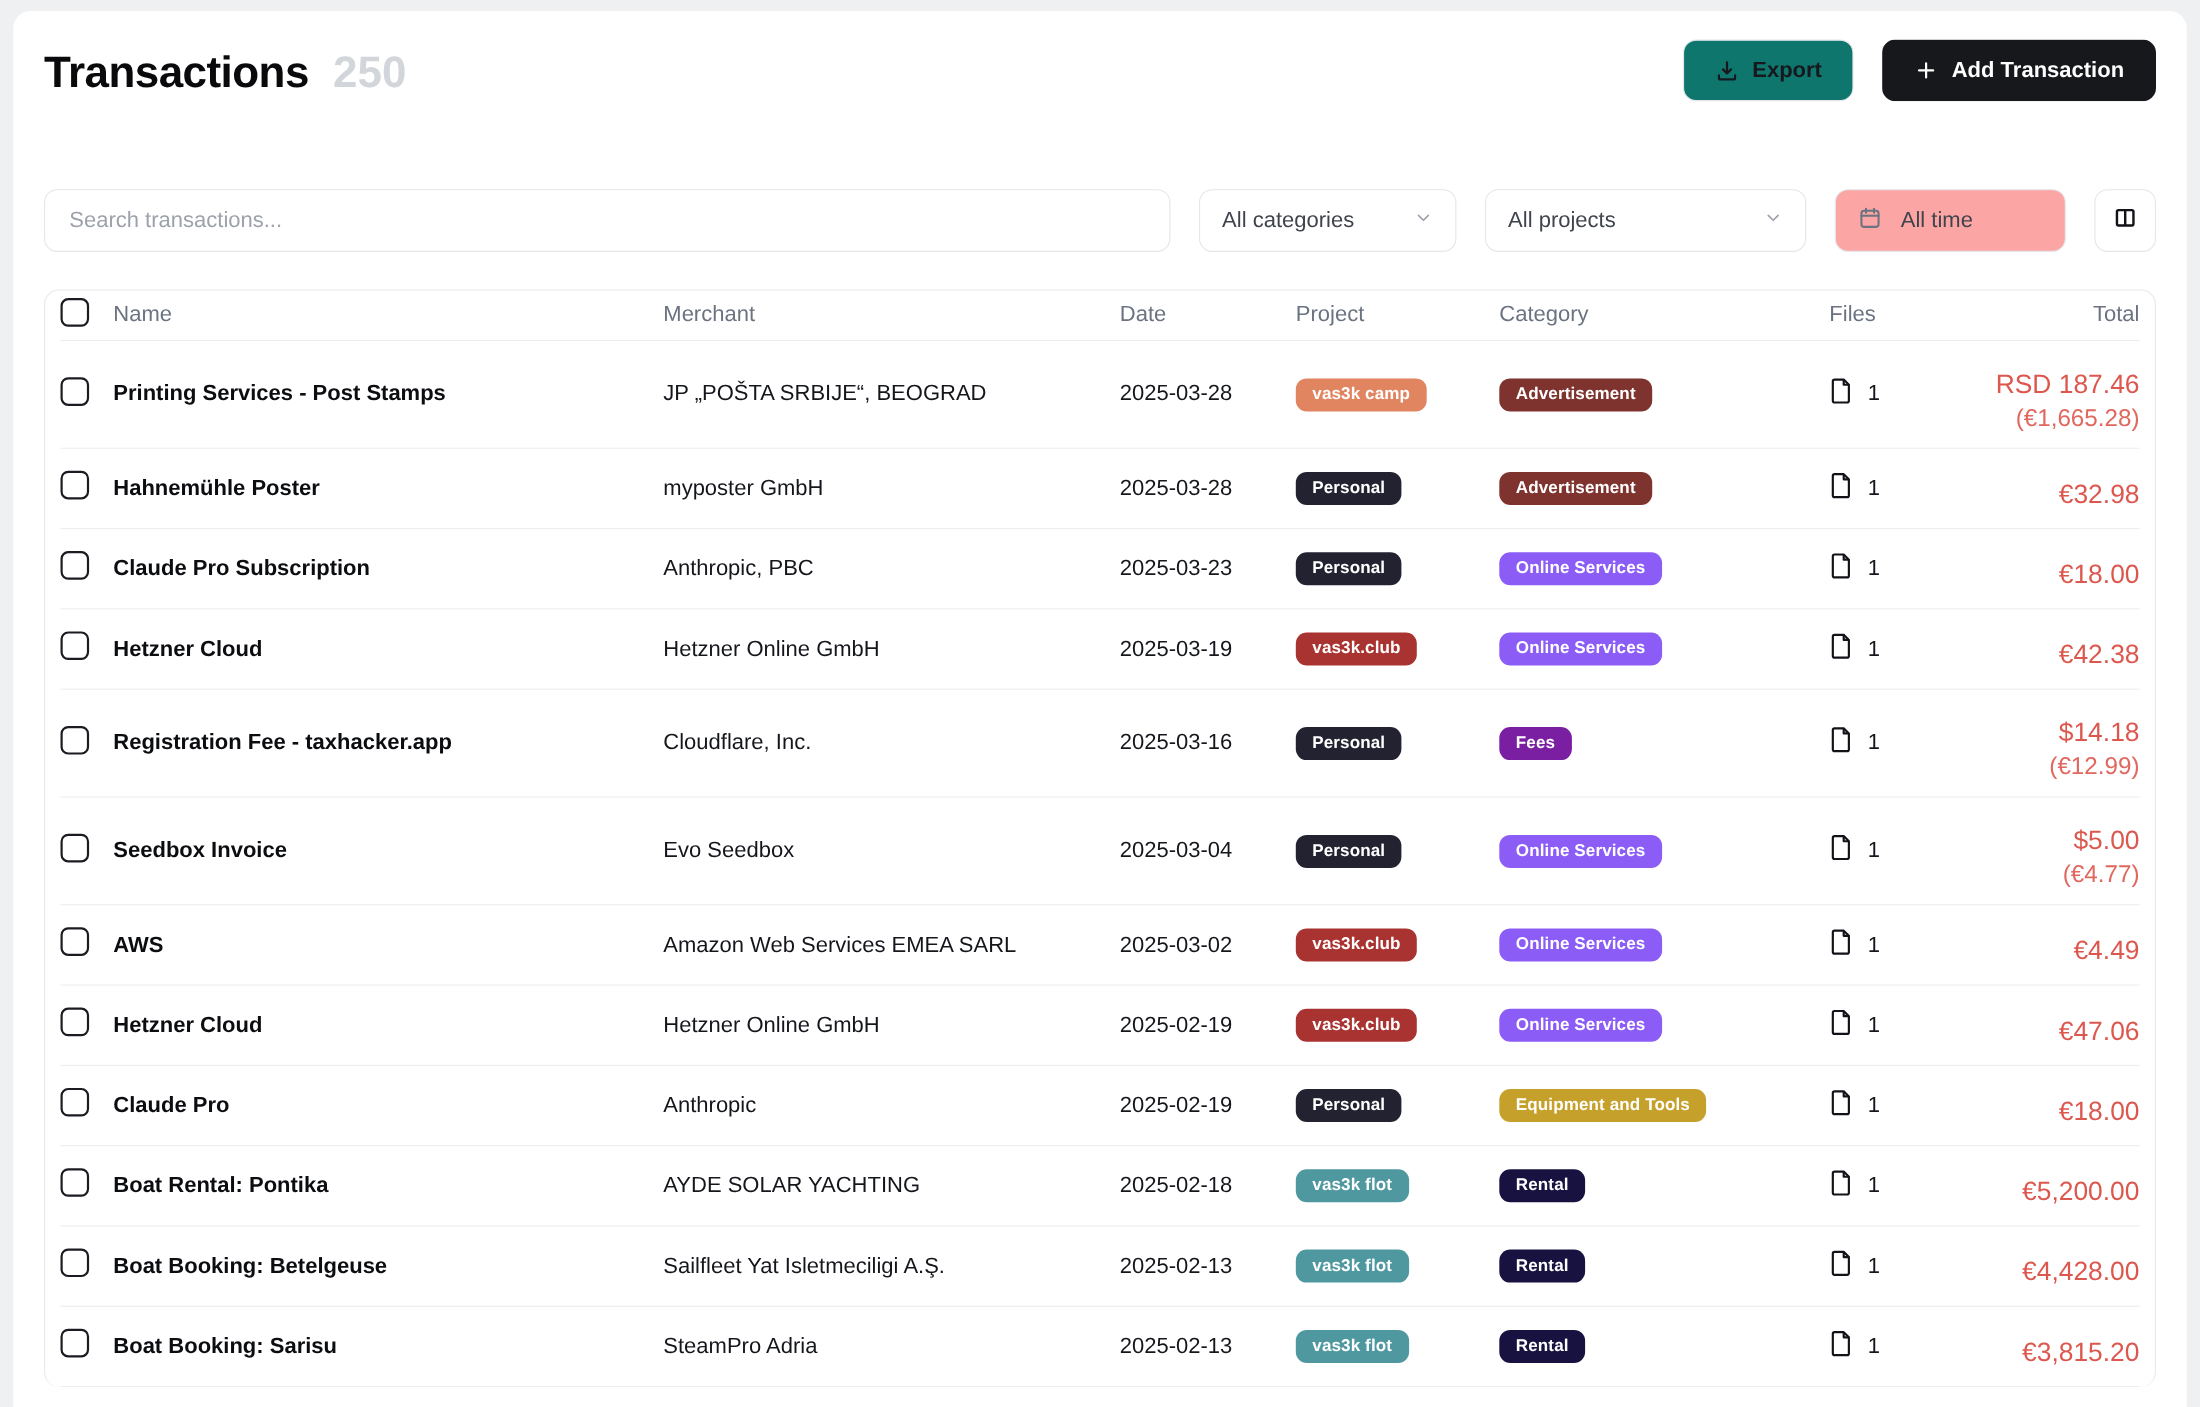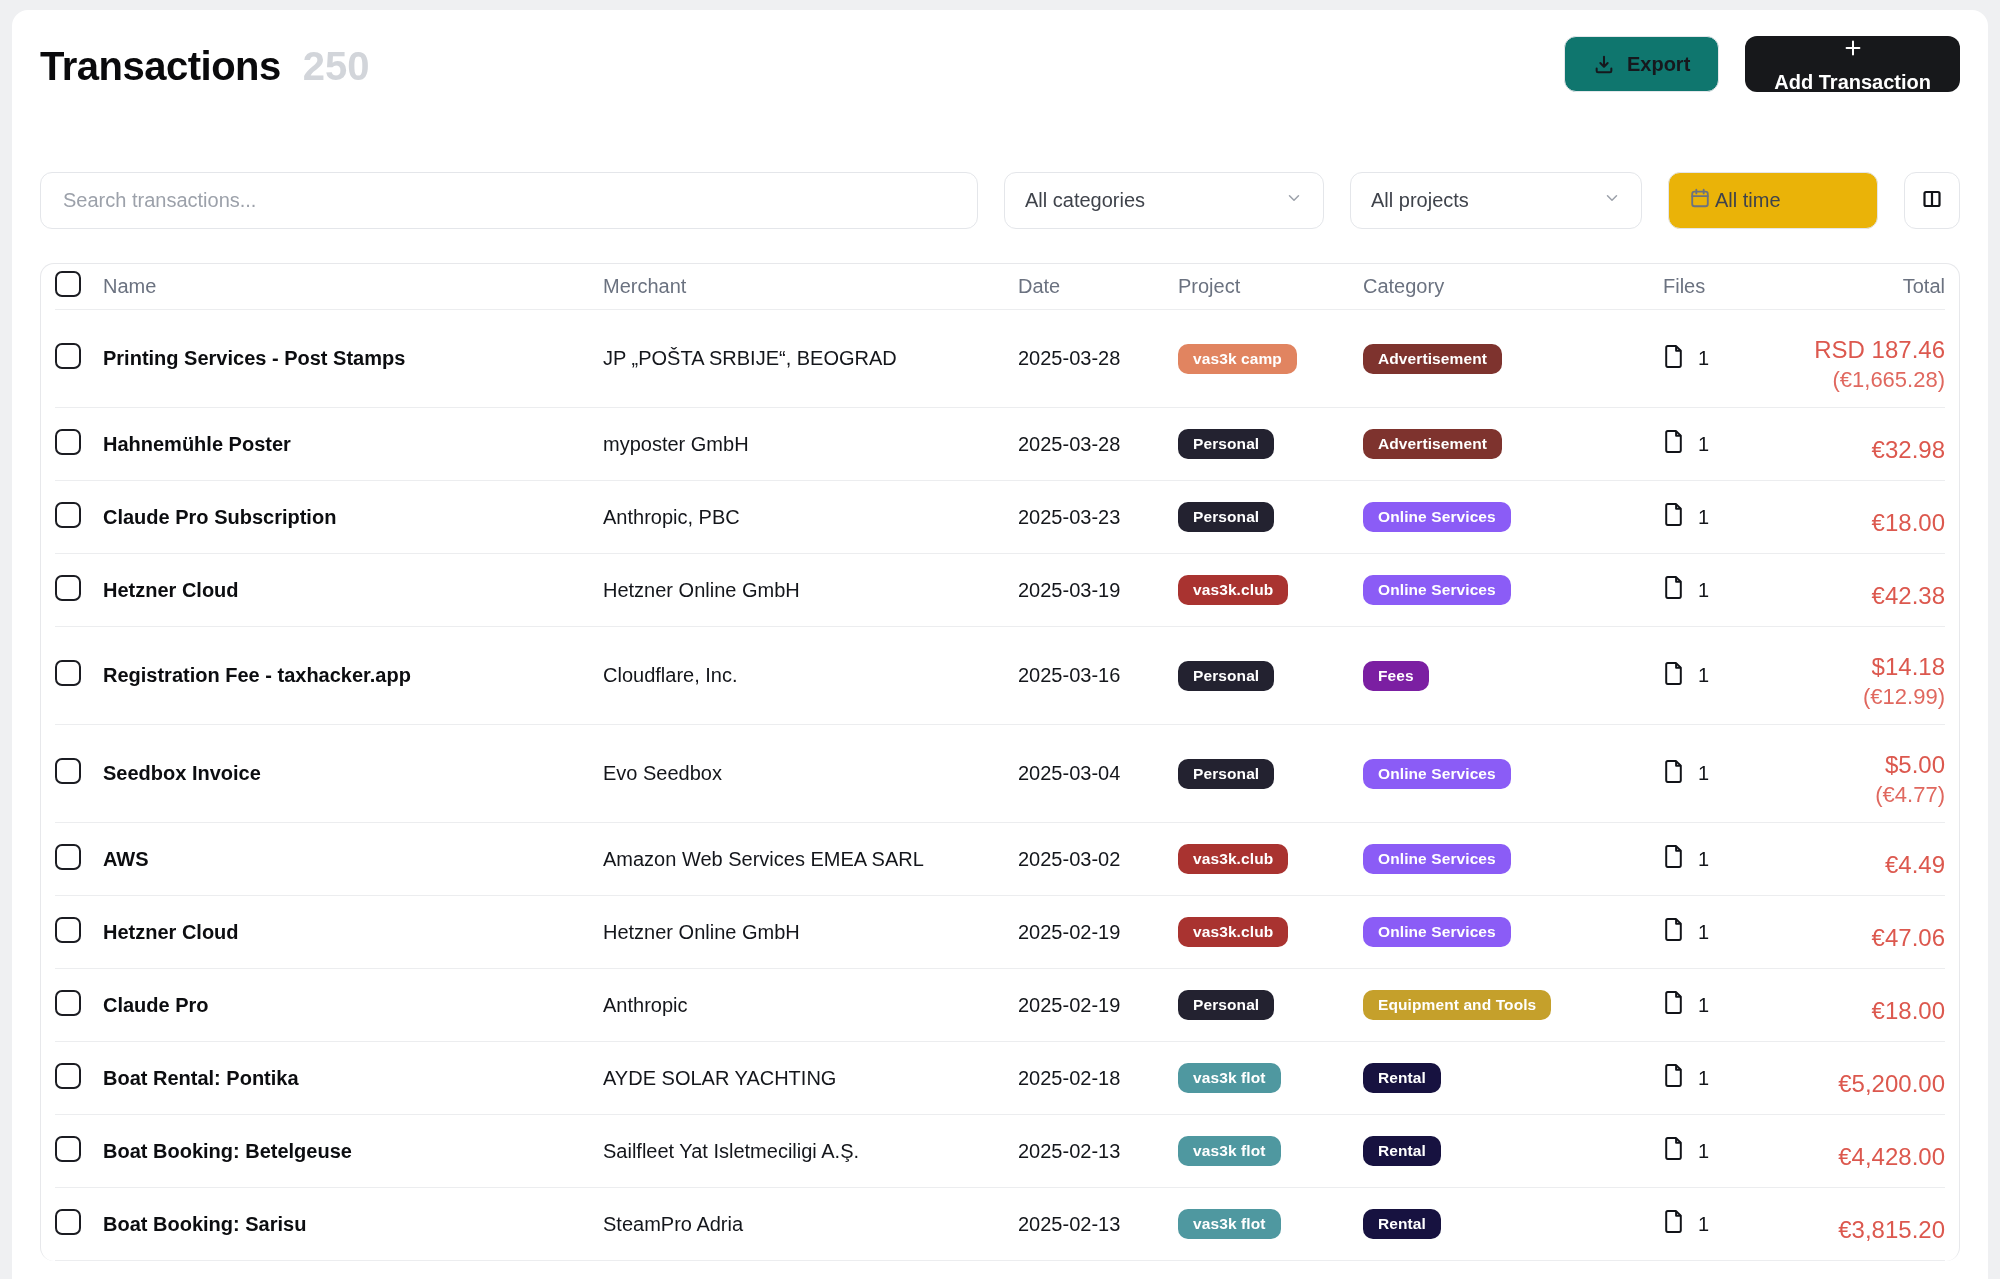--- a/index.html
+++ b/index.html
@@ -25,43 +25,43 @@
   .page-count { font-size: 40px; font-weight: 700; color: #D2D5DA; }
   .actions { display: flex; gap: 26px; }
   .btn {
     display: inline-flex; align-items: center; gap: 12px;
     height: 56px; padding: 0 28px;
     border-radius: 12px; font-size: 20px; font-weight: 600;
     border: 1px solid transparent; cursor: pointer;
     font-family: inherit;
   }
   .btn-outline { background: #0f766e; border-color: #E4E6EA; color: #16181D; }
-  .btn-dark { background: #17181B; color: #FFFFFF; flex-direction: column; }
+  .btn-dark { background: #17181B; color: #FFFFFF; }
   .btn svg { display: block; }
 
   
   .filters { display: flex; gap: 26px; margin-top: 80px; align-items: center; border-radius: 20px; }
   .search-input {
     flex: 1; height: 57px;
     border: 1px solid #E4E6EA; border-radius: 12px;
     padding: 0 22px; font-size: 20px; color: #16181D;
     font-family: inherit; outline: none; background: #FFFFFF;
   }
   .search-input::placeholder { color: #9CA1AA; }
   .select {
     height: 57px; border: 1px solid #E4E6EA; border-radius: 12px;
     background: #FFFFFF; display: inline-flex; align-items: center;
     justify-content: space-between; padding: 0 20px;
     font-size: 20px; color: #3F434B; cursor: pointer;
   }
-  .select.w-cat { width: 320px; justify-content: space-between; }
+  .select.w-cat { width: 234px; justify-content: space-between; }
   .select.w-proj { width: 292px; }
   .daterange {
     width: 210px; height: 57px; border: 1px solid #E4E6EA; border-radius: 12px;
-    background: #eab308; display: inline-flex; align-items: center; gap: 4px;
+    background: #fca5a5; display: inline-flex; align-items: center; gap: 17px;
     padding: 0 20px; font-size: 20px; color: #3F434B; cursor: pointer;
   }
   .iconbtn {
     width: 56px; height: 57px; border: 1px solid #E4E6EA; border-radius: 12px;
     background: #FFFFFF; display: inline-flex; align-items: center; justify-content: center;
     cursor: pointer;
   }
 
   
   .table {

